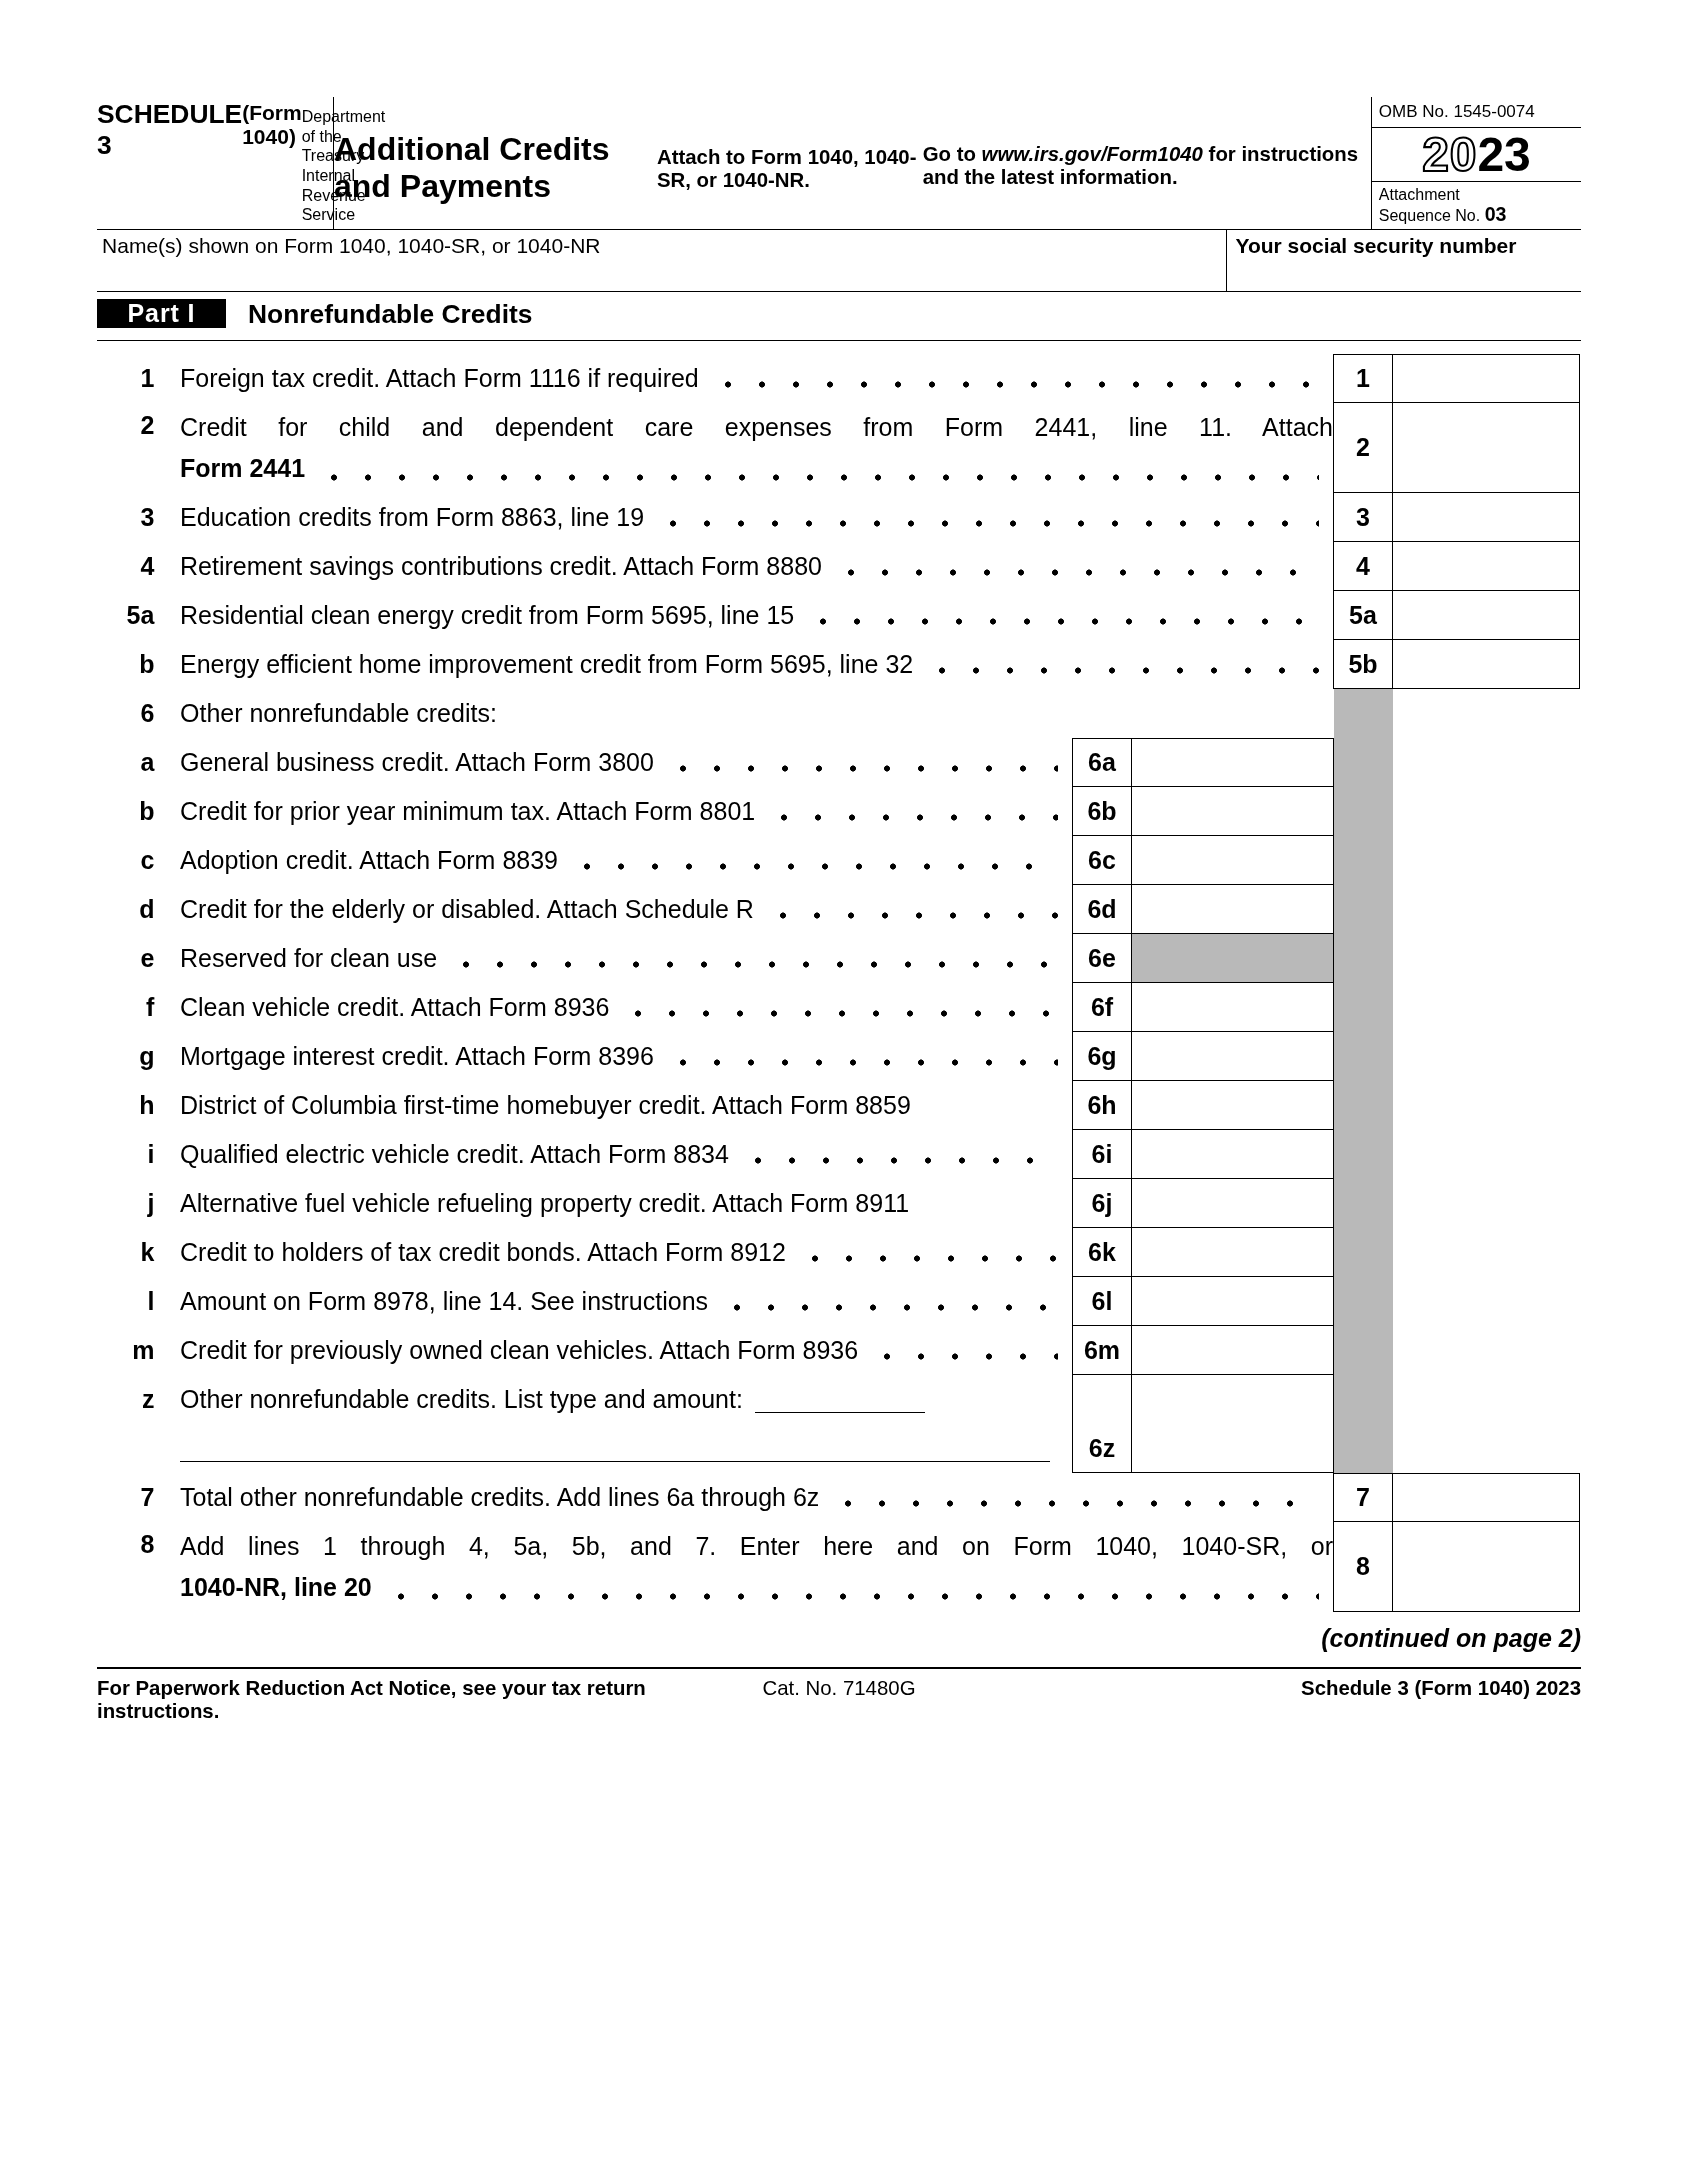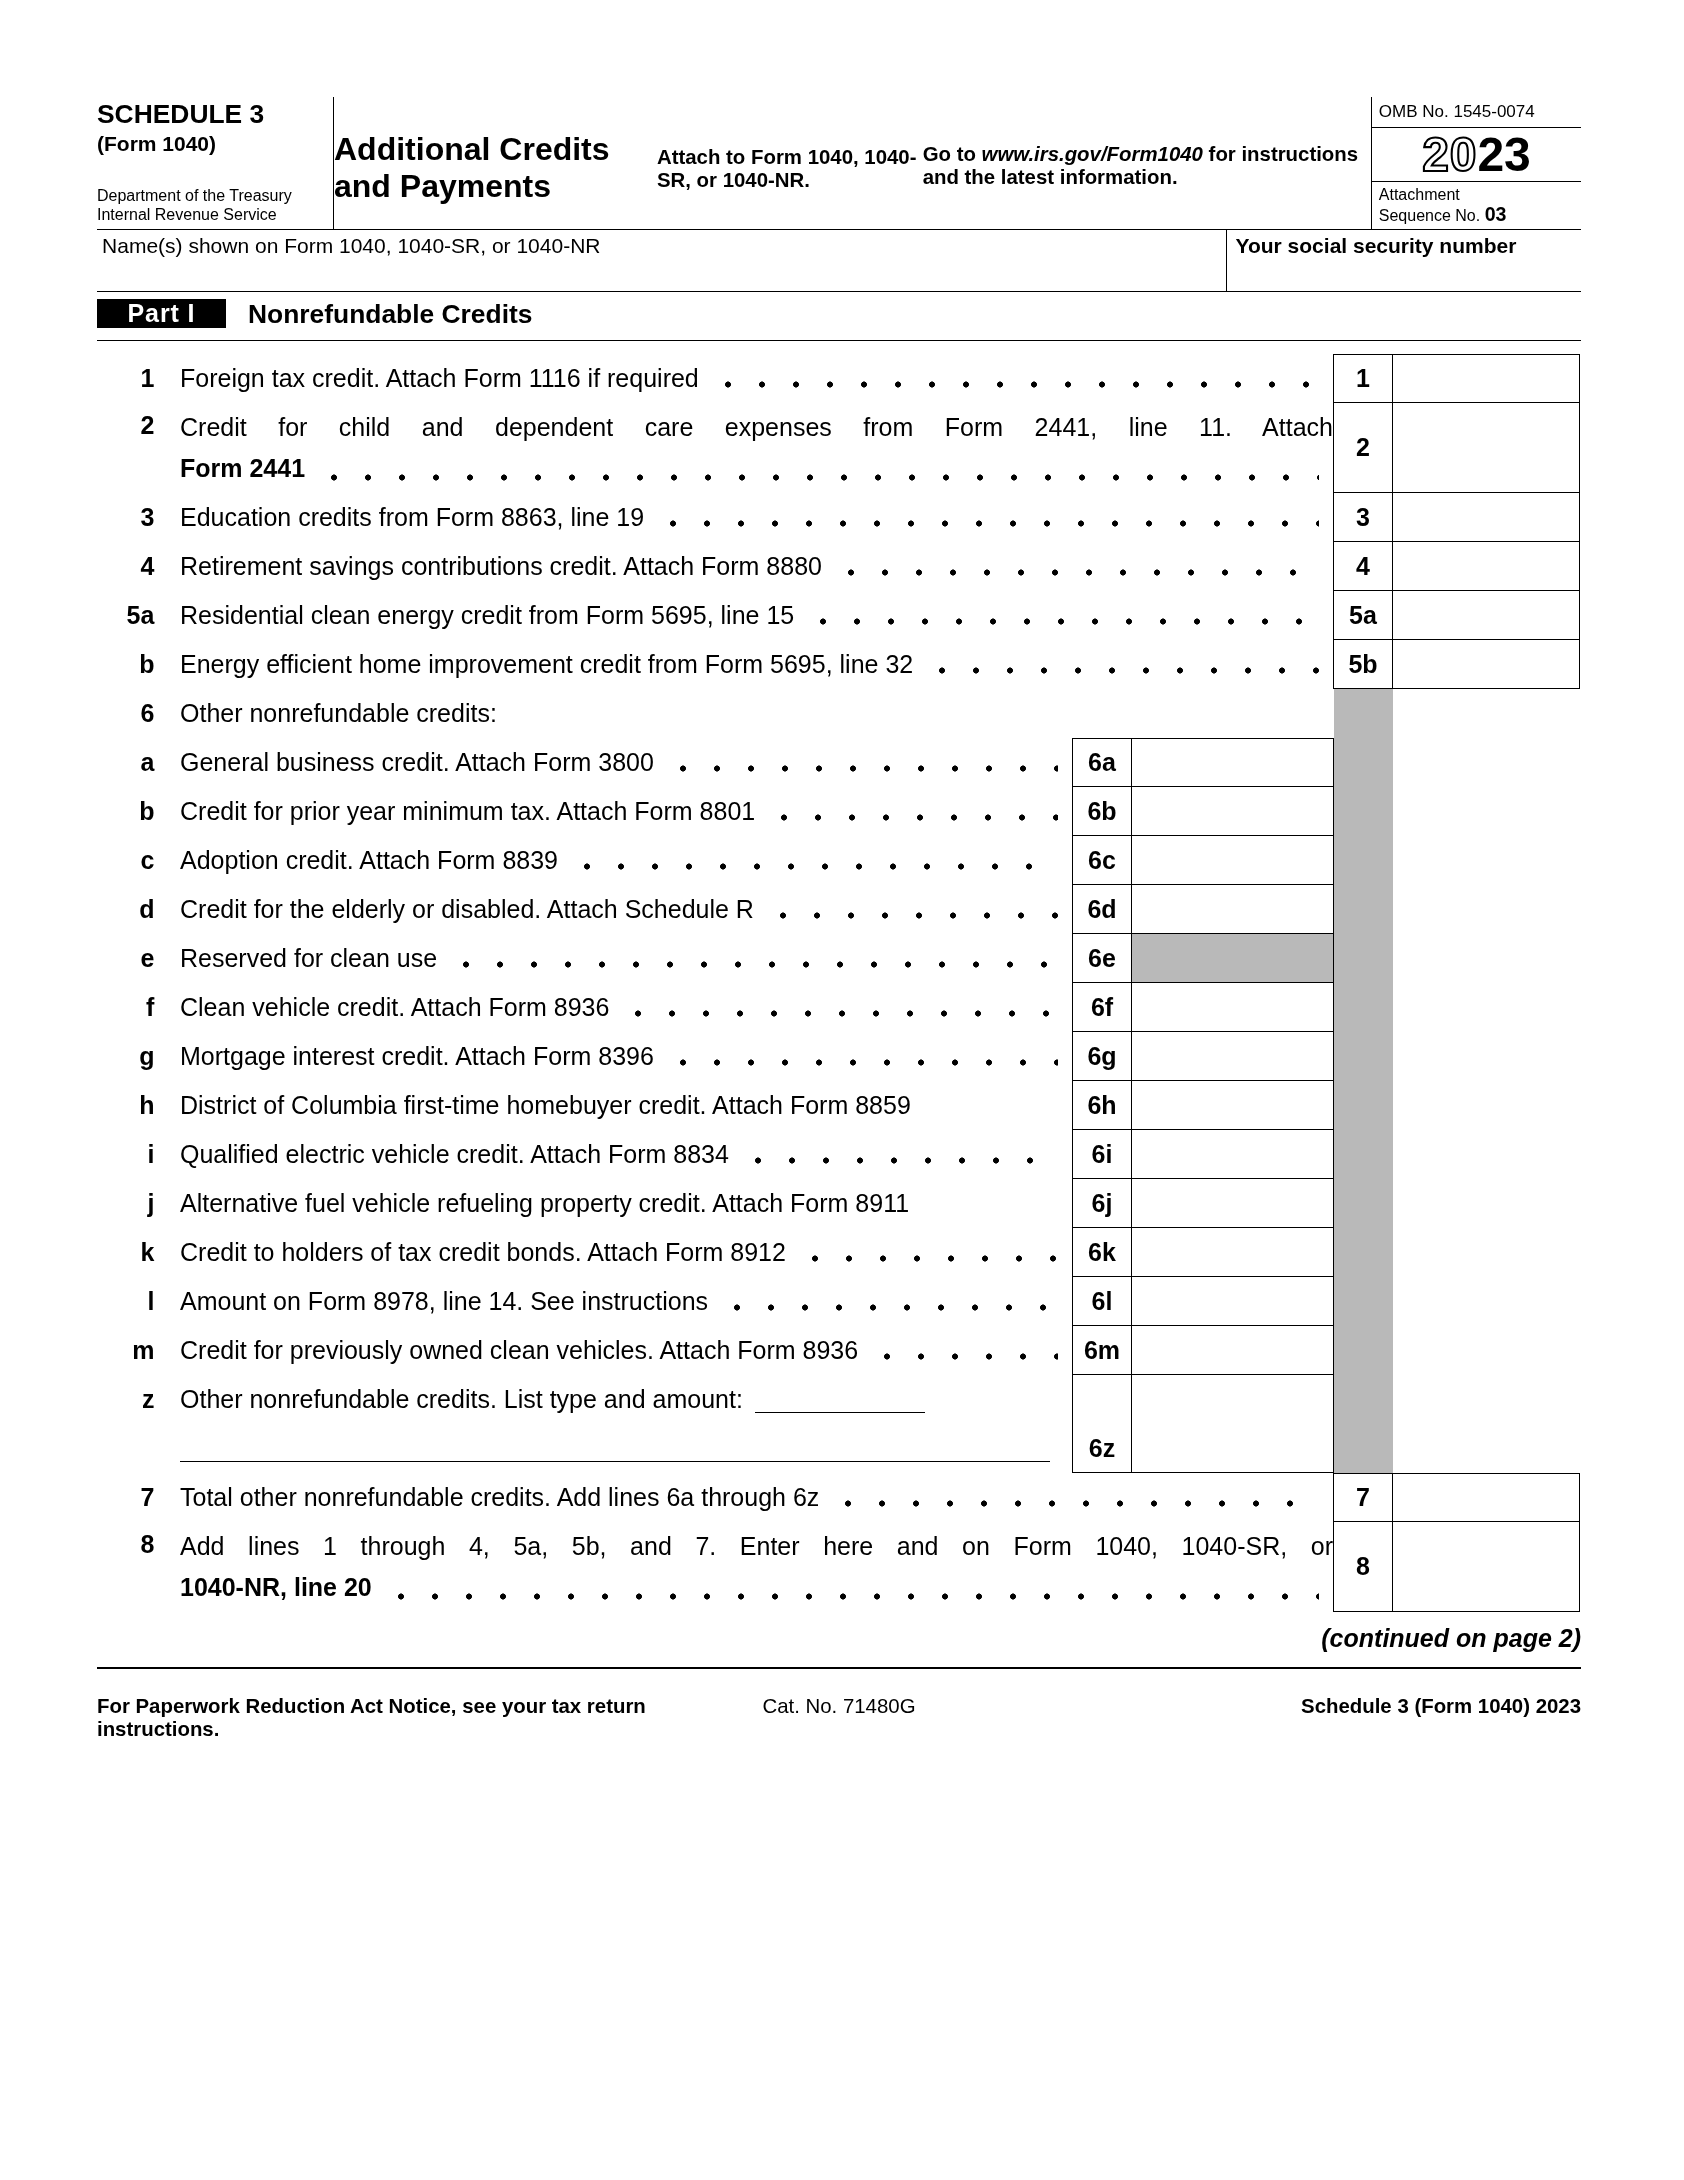--- a/index.html
+++ b/index.html
@@ -6,21 +6,21 @@
   html,body { background:#fff; }
   body {
     width:1685px; height:2181px; position:relative;
     font-family:"Liberation Sans","DejaVu Sans",sans-serif; color:#000;
     overflow:hidden;
   }
   .page { margin:97px 104px 0 97px; width:1484px; }
 
   
   .header { height:133px; display:flex; border-bottom:1.7px solid #000; }
-  .h-left { width:237px; border-right:1.7px solid #000; display:flex; flex-direction:column; padding:1.7px 8.5px 4.3px 0; }
+  .h-left { width:237px; border-right:1.7px solid #000; display:flex; flex-direction:row; padding:1.7px 8.5px 4.3px 0; }
   .schedule { font-size:26.4px; font-weight:bold; }
   .formno { font-size:21px; font-weight:bold; margin-top:2.6px; }
   .dept { margin-top:auto; font-size:16px; line-height:19.6px; }
   .h-center { flex:1; display:flex; flex-direction:row; align-items:center; }
   .title { font-size:32px; font-weight:bold; margin-top:10.2px; }
   .attach { font-size:20.4px; font-weight:bold; margin-top:11px; }
   .goto { font-size:20.4px; font-weight:bold; margin-top:5.1px; }
   .goto .url { font-style:italic; }
   .h-right { width:210px; border-left:1.7px solid #000; display:flex; flex-direction:column; }
   .omb { font-size:17px; padding:5.1px 6.8px; border-bottom:1.7px solid #000; white-space:nowrap; }
@@ -80,21 +80,21 @@
 
   .blank { border-bottom:1.7px solid #000; align-self:flex-end; margin-bottom:11px; height:0; }
   .blank.short { width:170px; margin-left:12px; }
   .blank.long { flex:1; margin-right:22px; }
 
   
   .continued { margin-top:12px; text-align:right; font-size:25px; font-weight:bold; font-style:italic; }
   .footer-rule { margin-top:13.6px; border-top:2.6px solid #000; }
   .footer { display:flex; margin-top:7.7px; font-size:20.4px; align-items:baseline; }
   .f-left { font-weight:bold; flex:1; }
-  .f-center { flex:0 0 auto;margin-top:18px; }
+  .f-center { flex:0 0 auto; }
   .f-right { font-weight:bold; flex:1; text-align:right; }
 </style>
 </head>
 <body>
 
 <div class="page">
 
   <div class="header">
     <div class="h-left">
       <div class="schedule">SCHEDULE 3</div>

